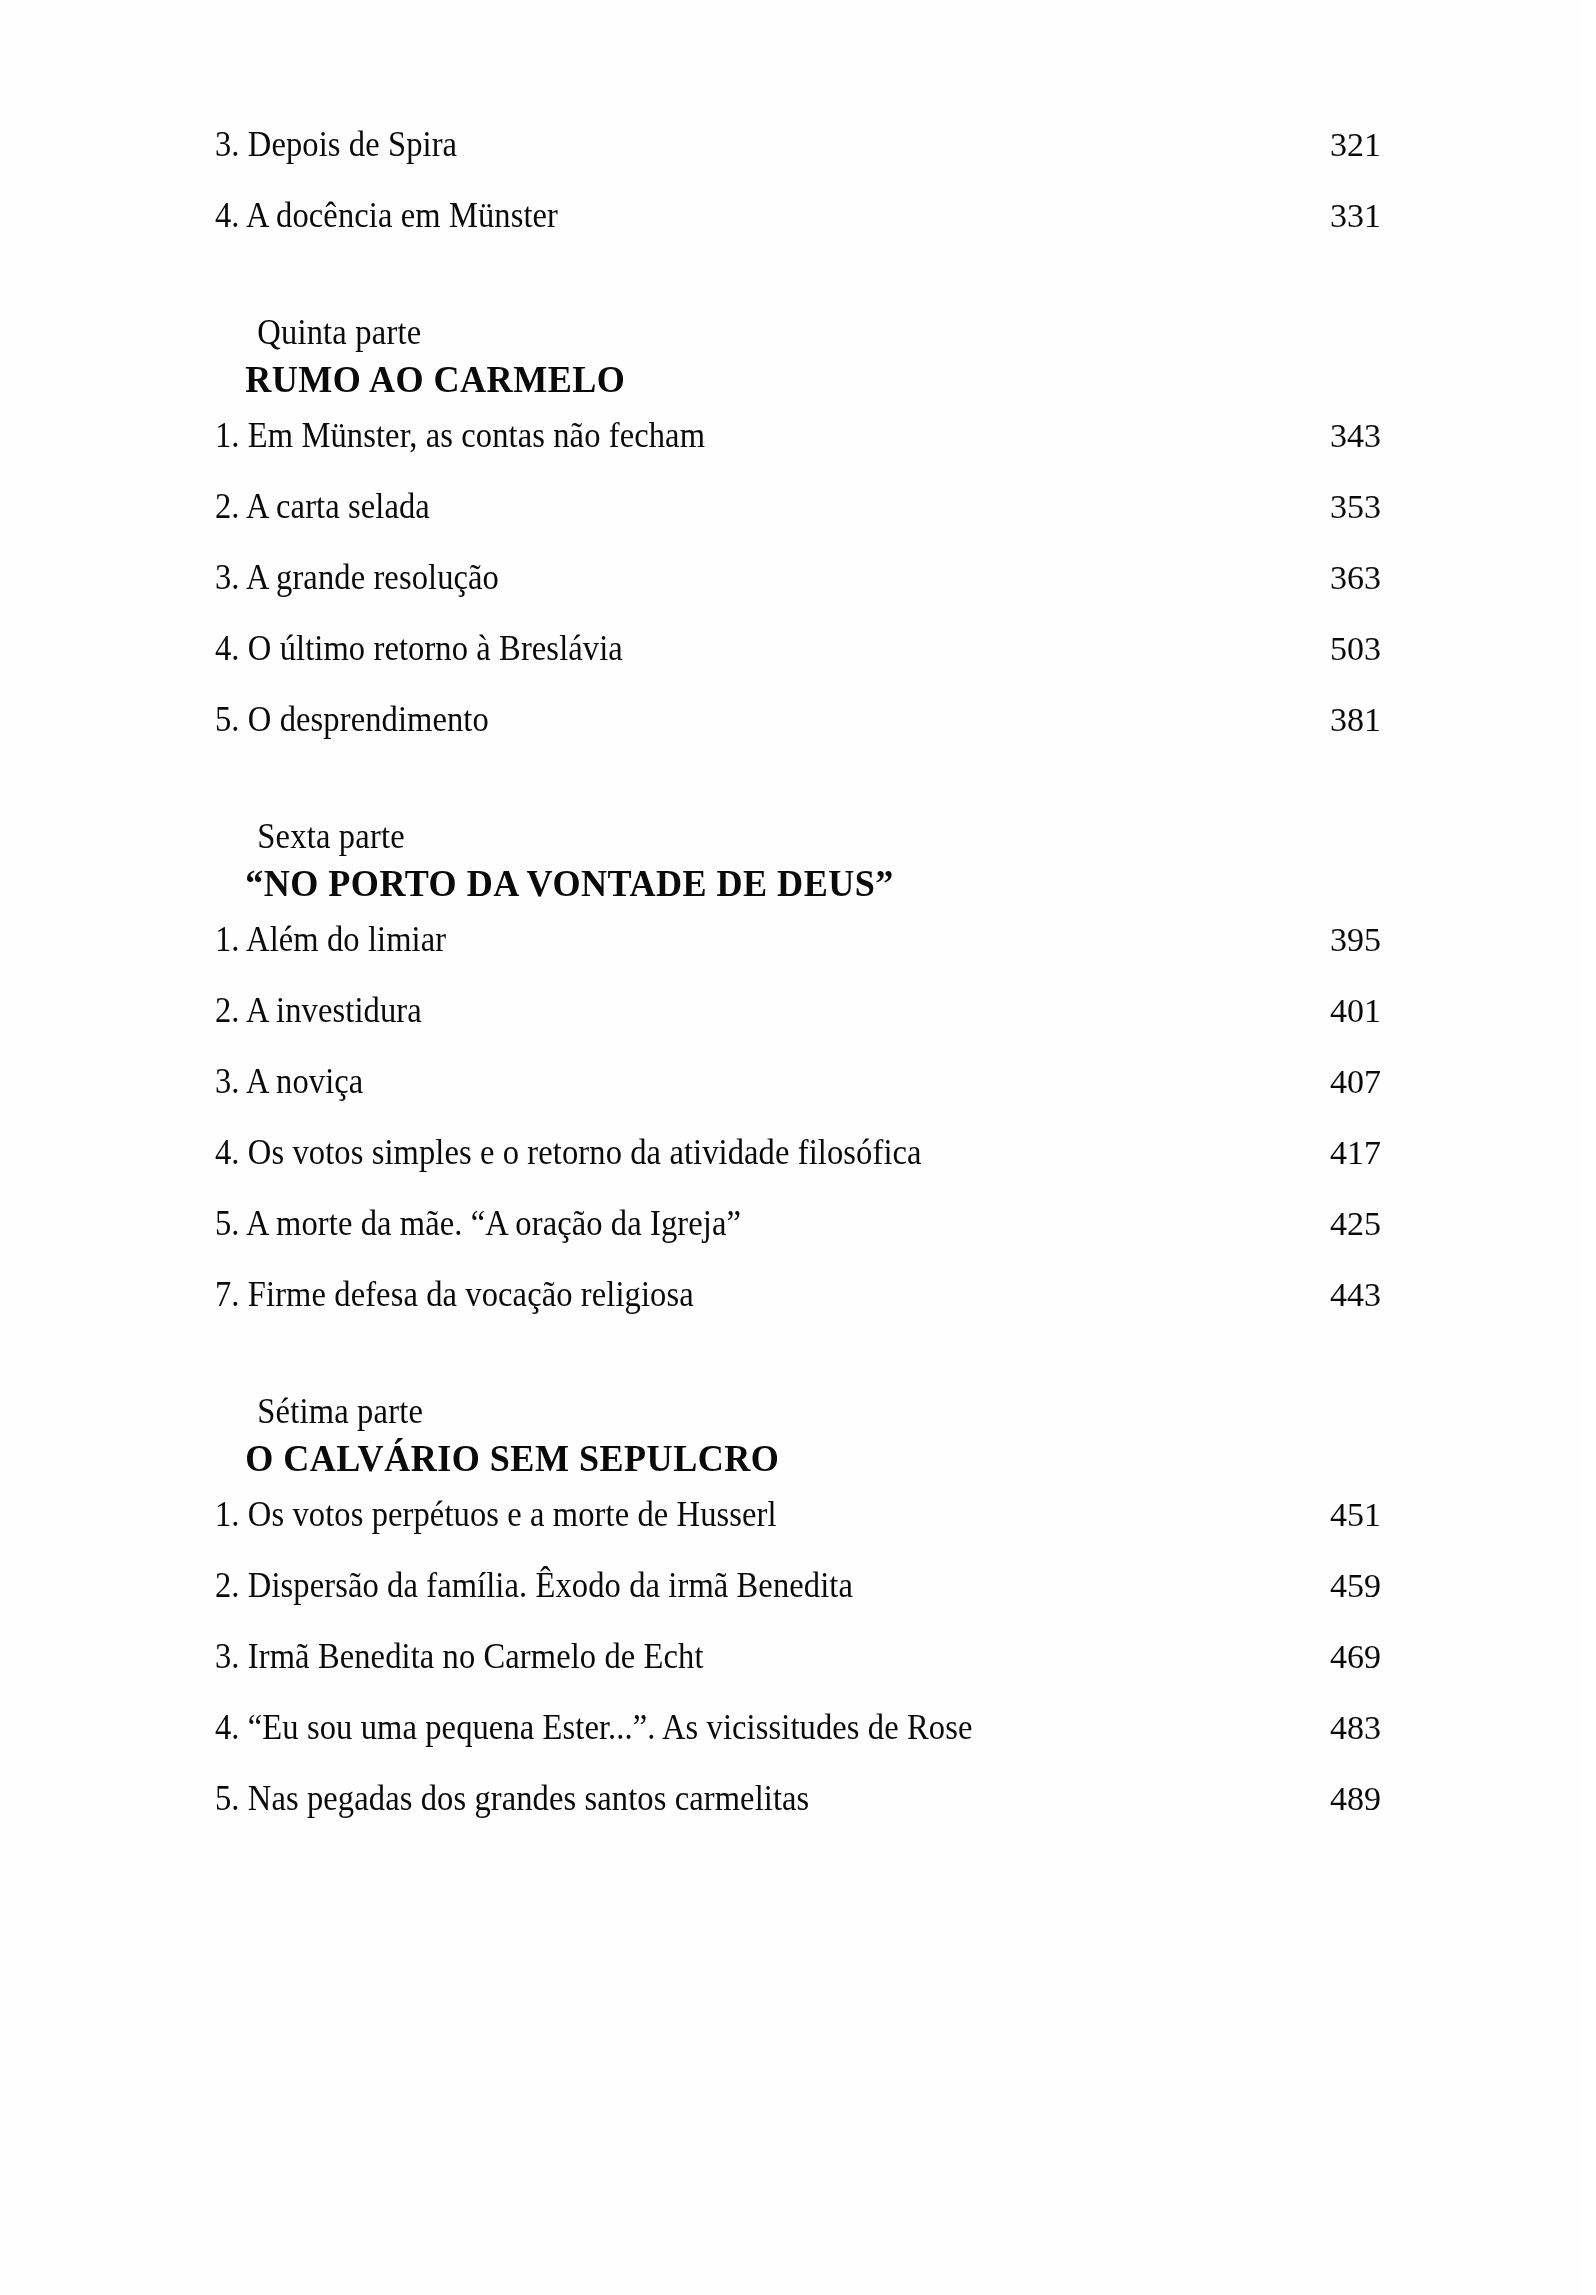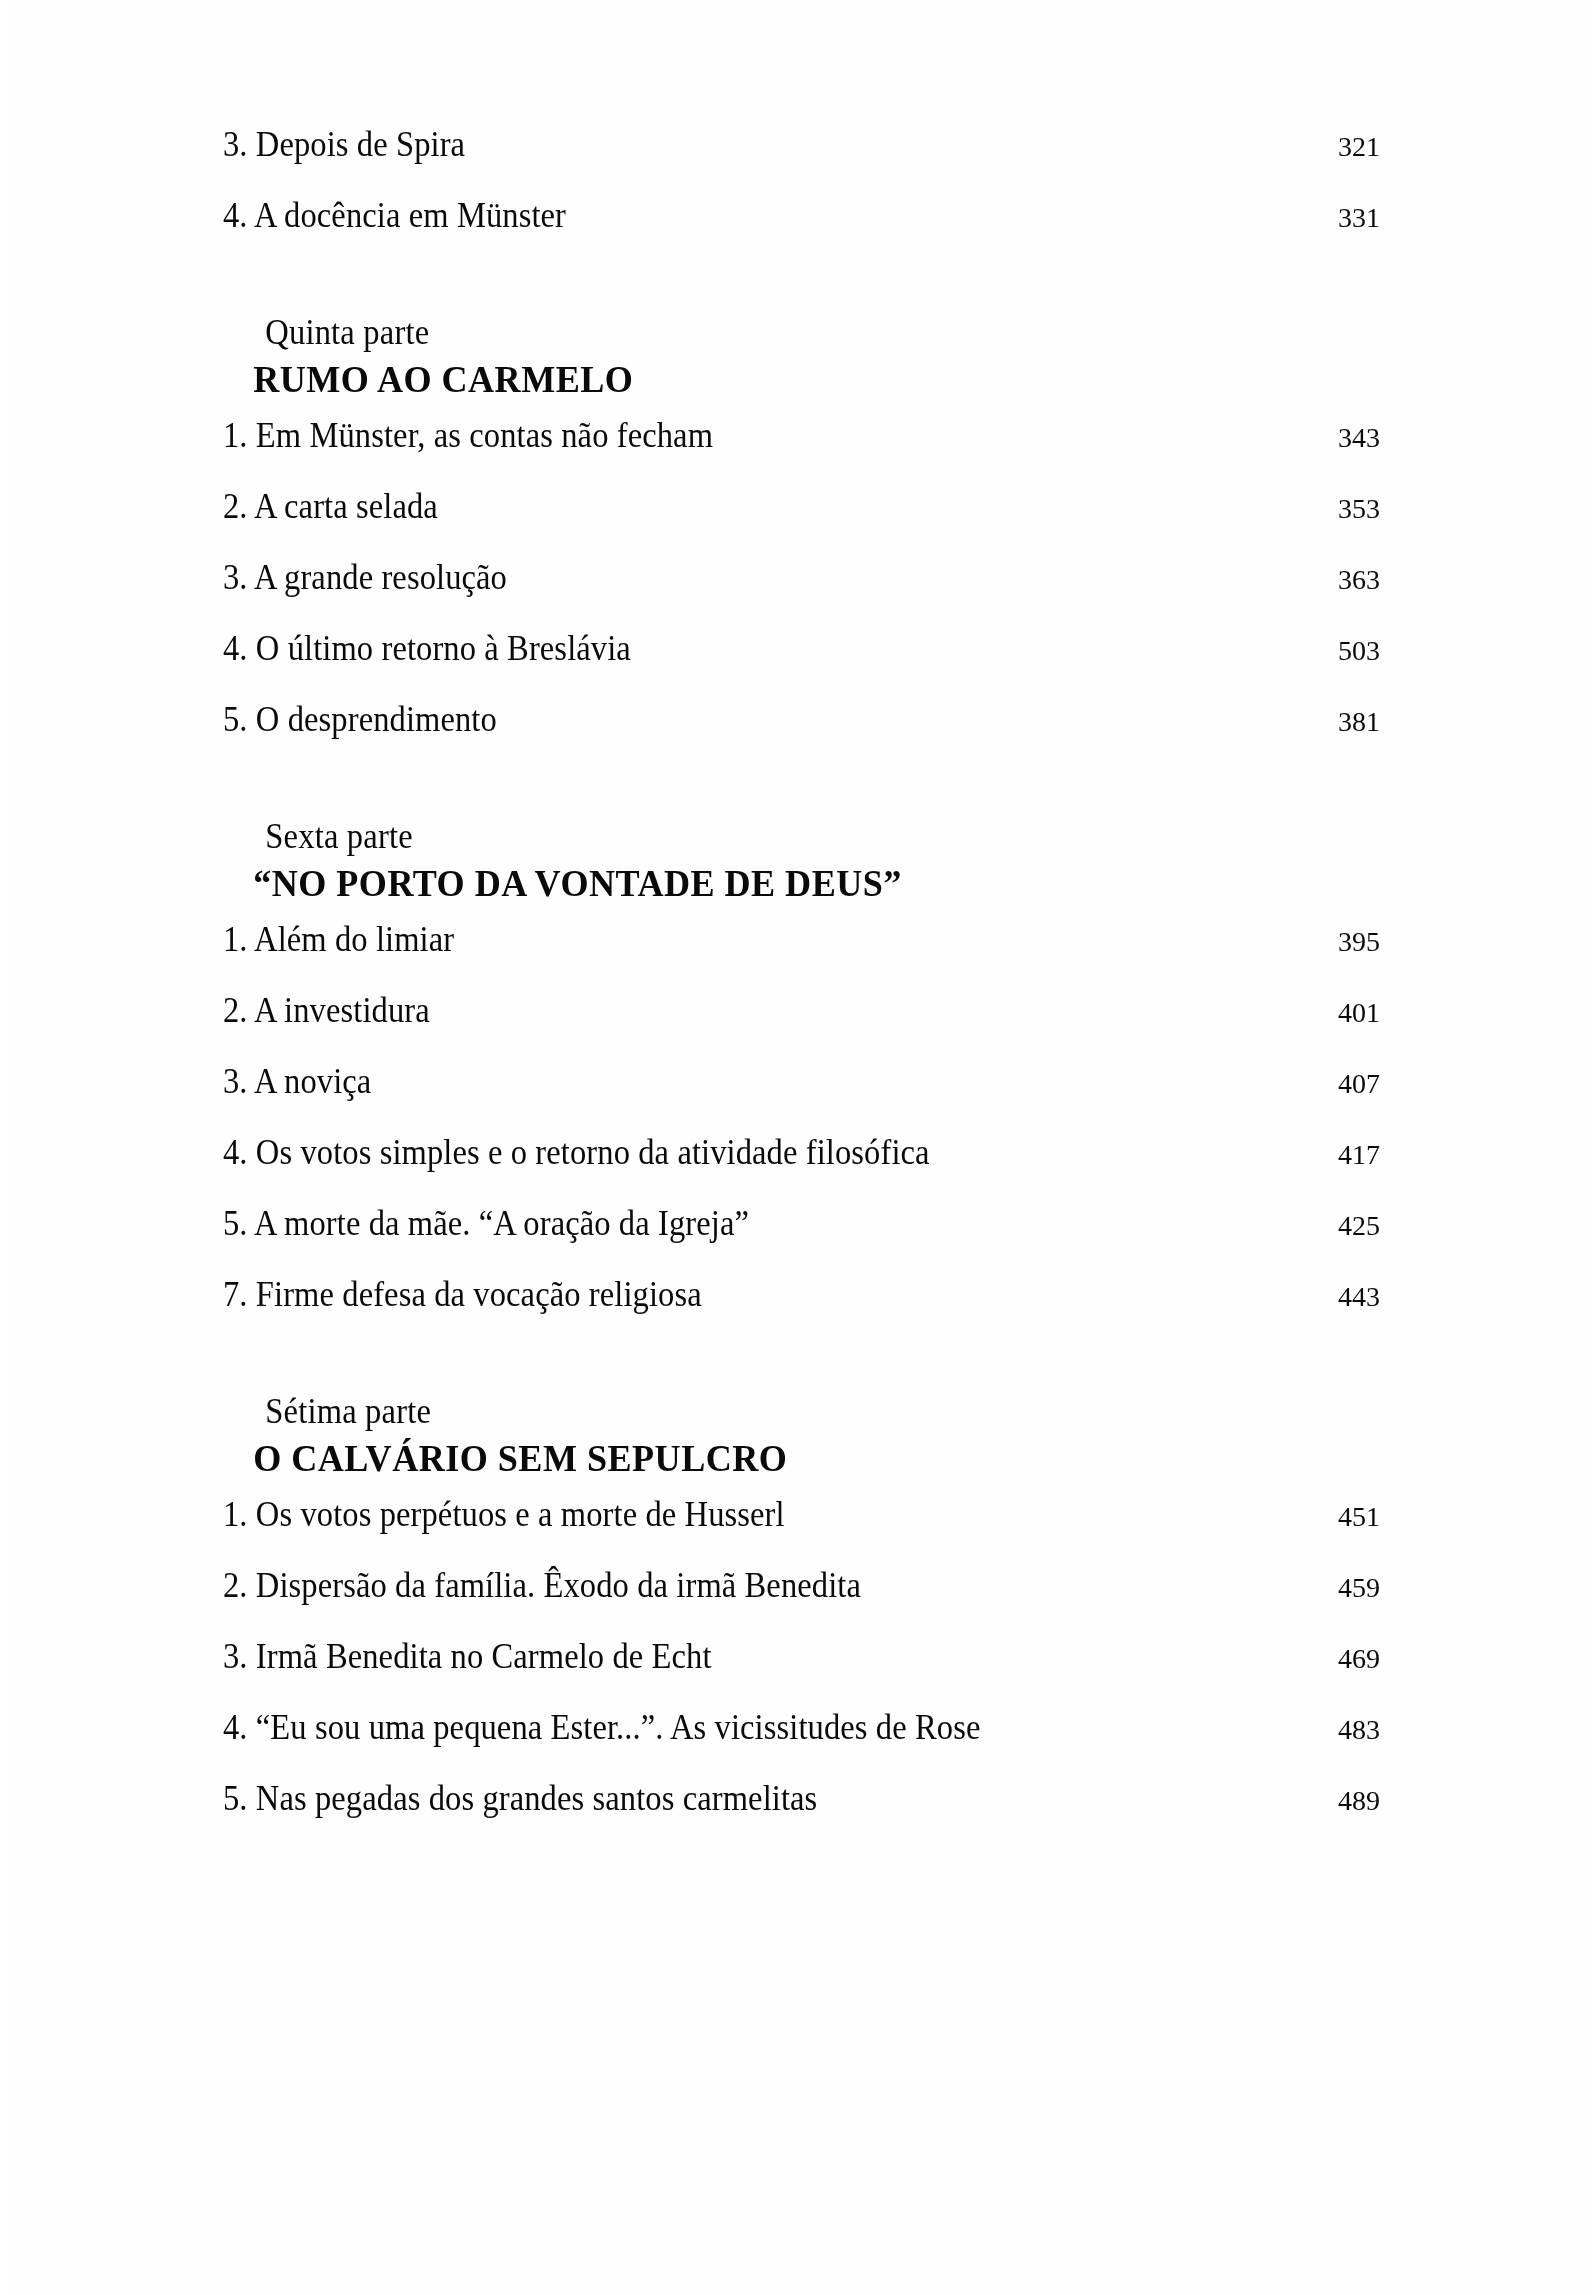--- a/index.html
+++ b/index.html
@@ -11,21 +11,21 @@
   body {
     width: 1597px;
     height: 2295px;
     position: relative;
     font-family: "Liberation Serif", "DejaVu Serif", serif;
     color: #0a0a0a;
     -webkit-font-smoothing: antialiased;
   }
   .page {
     position: absolute;
-    left: 8px;
+    left: 0;
     top: 0;
     width: 1581px;
     height: 2295px;
     background: #fefefe;
     overflow: hidden;
   }
   .content {
     position: absolute;
     left: 215px;
     top: 127px;
@@ -46,21 +46,21 @@
     white-space: nowrap;
   }
   .entry-text {
     display: inline-block;
     letter-spacing: 0.1px;
     transform: scaleX(0.93);
     transform-origin: left center;
   }
   .entry-page {
     display: inline-block;
-    font-size: 28px;
+    font-size: 34px;
     min-width: 93px;
     text-align: left;
     padding-left: 8.4px;
   }
 
   
   .part-heading {
     margin-top: 44px;
     margin-bottom: 15px;
   }

